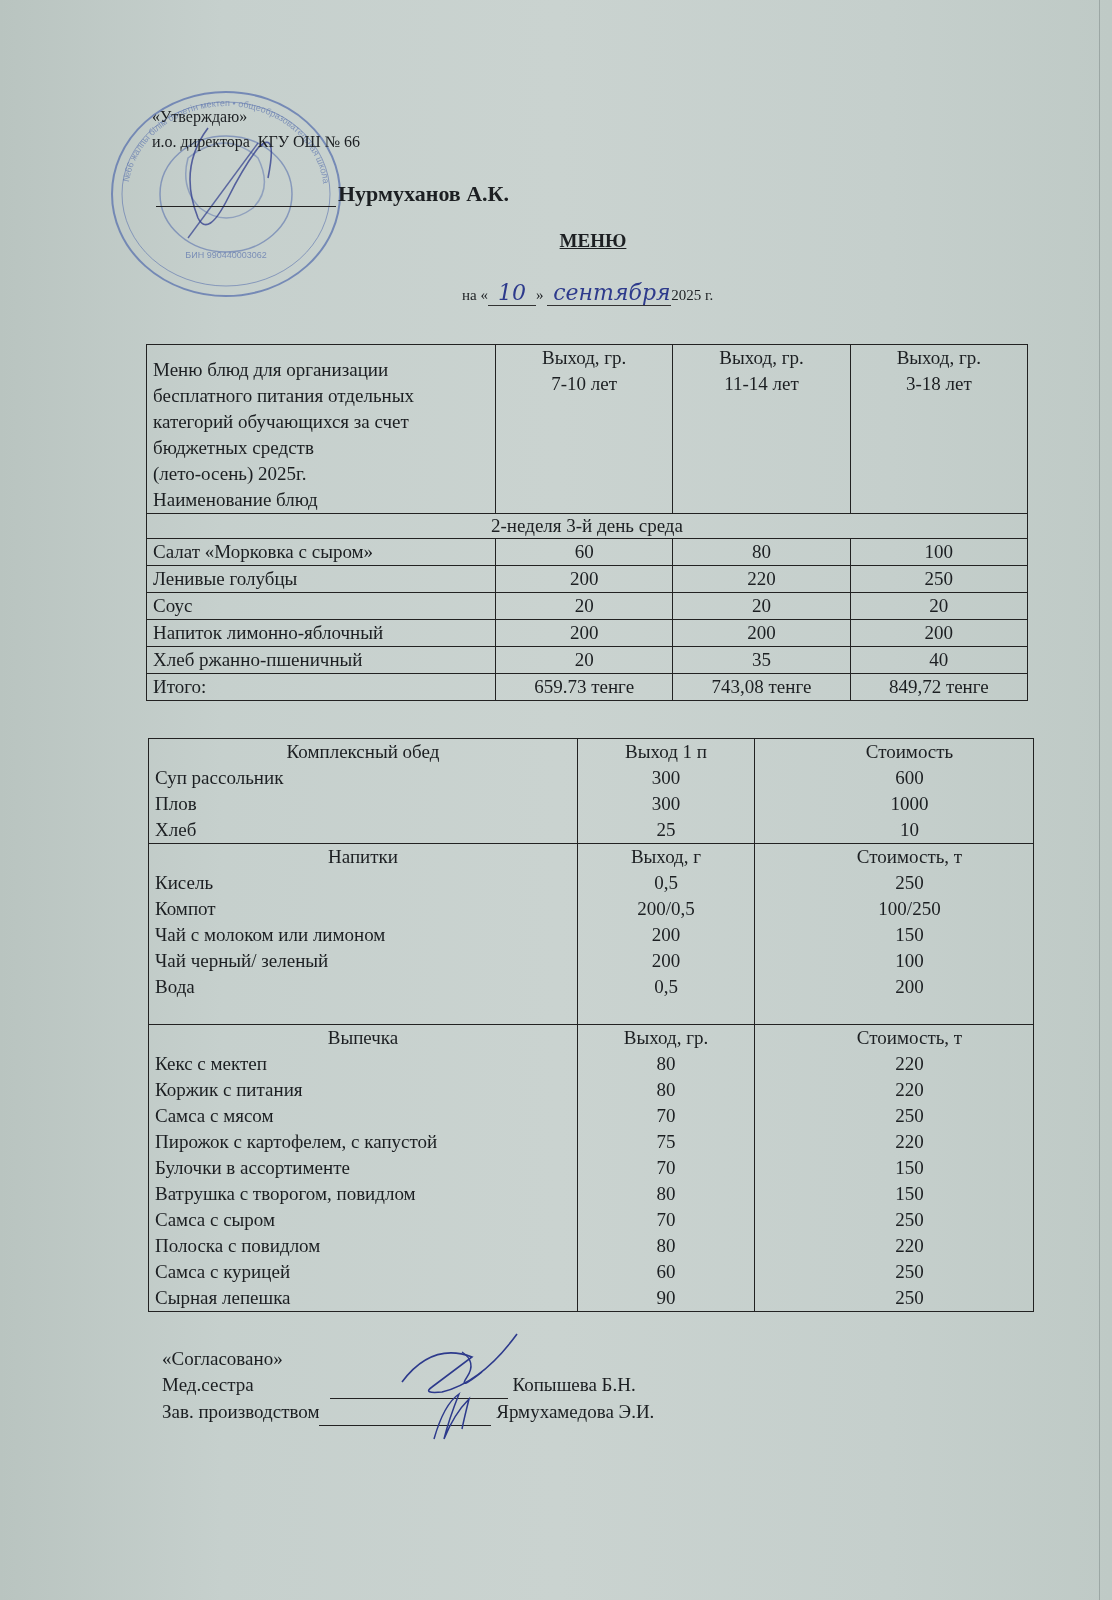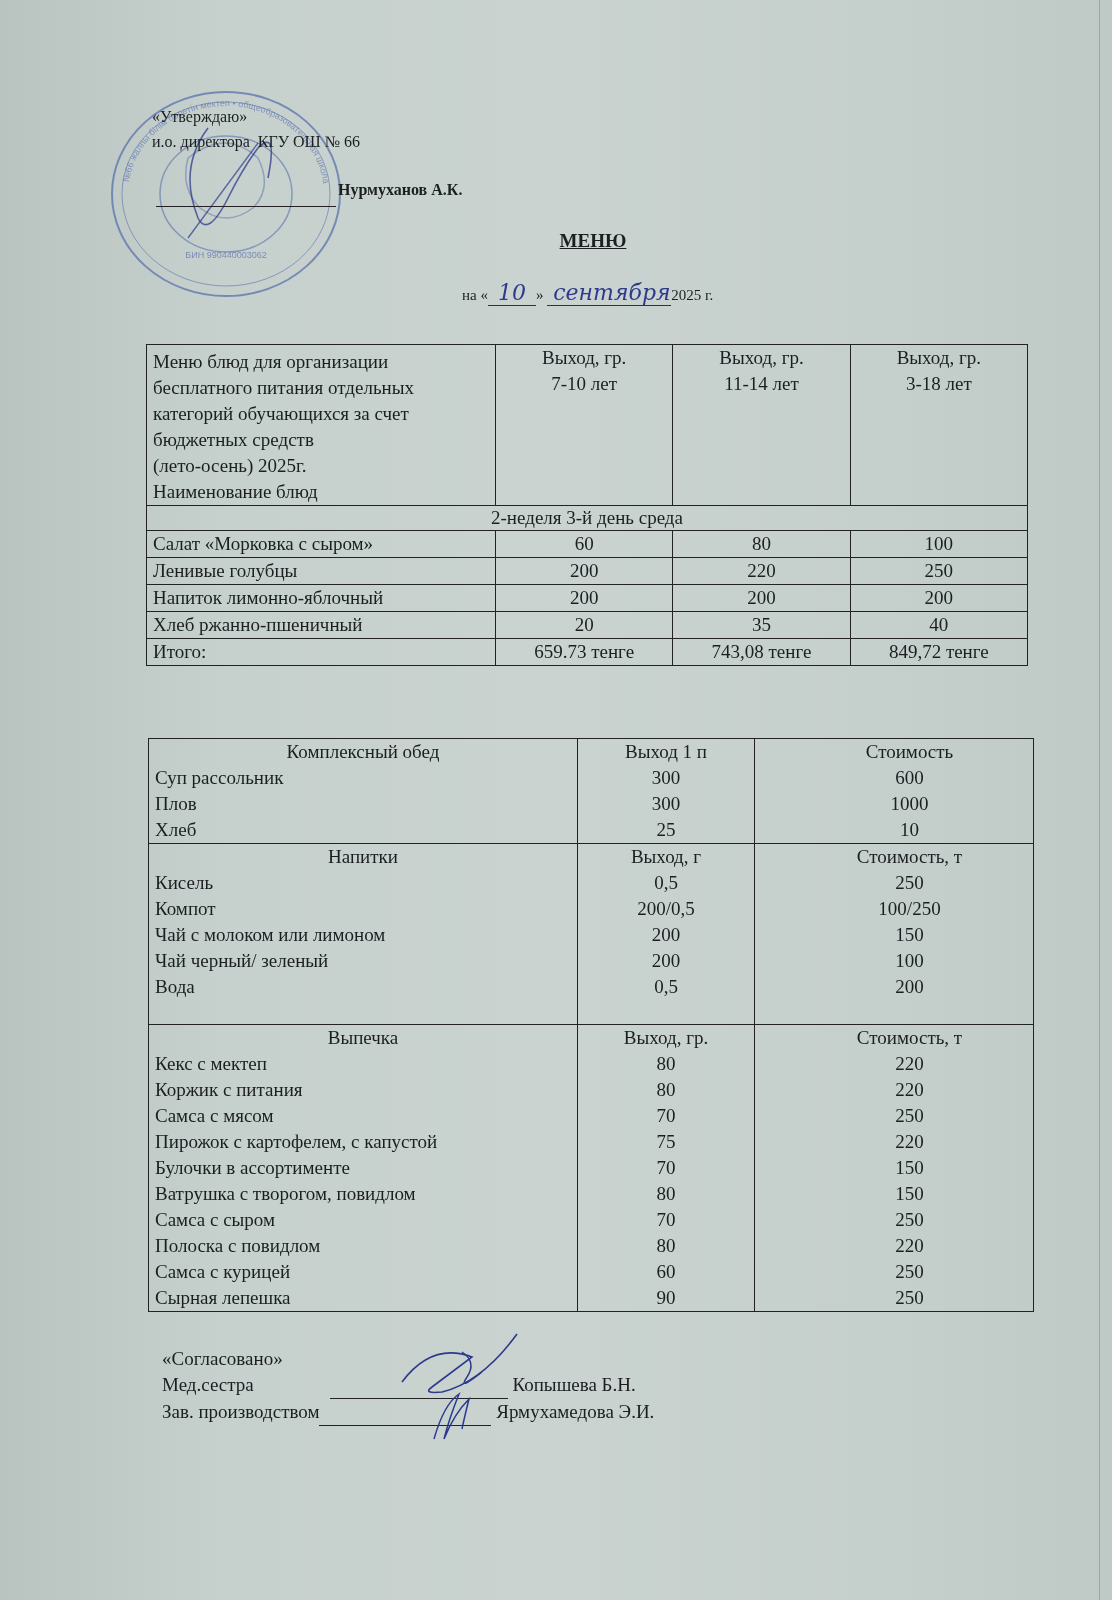--- a/index.html
+++ b/index.html
@@ -11,39 +11,39 @@
     position: relative;
   }
   .page-edge {
     position: absolute; right: 12px; top: 0; width: 1px; height: 1600px;
     background: rgba(90,100,100,0.35);
   }
   
   .approve { position: absolute; left: 152px; top: 104px; font-weight: normal; font-size: 16px; line-height: 25px; }
   .approve .line2 { white-space: pre; }
   .sig-line { position: absolute; left: 156px; top: 206px; width: 180px; border-top: 1px solid #222; }
-  .director-name { position: absolute; left: 338px; top: 181px; font-weight: bold; font-size: 16px; }
+  .director-name { position: absolute; left: 338px; top: 181px; font-weight: bold; font-size: 22px; }
   .stamp {
     position: absolute; left: 108px; top: 88px; width: 236px; height: 212px;
   }
   .menu-title {
     position: absolute; left: 0; width: 1186px; top: 230px; text-align: center;
     font-weight: bold; font-size: 19px; text-decoration: underline;
   }
   .menu-date { position: absolute; left: 462px; top: 280px; font-size: 15px; white-space: nowrap; }
   .menu-date .hw { font-family: "DejaVu Serif", serif; font-style: italic; color: #2d3a8c; font-size: 22px; border-bottom: 1px solid #333; display: inline-block; padding: 0 6px; }
   .menu-date .hw-day { width: 36px; text-align: center; }
   .menu-date .hw-month { width: 112px; }
 
   table { border-collapse: collapse; position: absolute; }
   td { border: 1.5px solid #222; vertical-align: top; font-size: 19px; line-height: 26px; padding: 0 6px; }
 
   
   #t1 { left: 146px; top: 344px; width: 882px; }
-  #t1 td.h-desc { width: 336px; height: 150px; padding-top: 4px; line-height: 26px; border-radius: 13px; }
+  #t1 td.h-desc { width: 336px; height: 150px; padding-top: 12px; line-height: 26px; border-radius: 13px; }
   #t1 td.h-col { text-align: center; padding-top: 0; line-height: 26px; }
   #t1 td.subhdr { text-align: center; height: 24px; line-height: 24px; }
   #t1 tr.dish td { height: 24px; line-height: 26px; }
   #t1 tr.dish td.num { text-align: center; }
 
   
   #t2 { left: 148px; top: 738px; width: 886px; }
   #t2 td { font-size: 19px; line-height: 26px; border-radius: 21px; }
   #t2 td.c-name { width: 416px; }
   #t2 td.c-out { width: 164px; text-align: center; }
@@ -123,20 +123,26 @@
     <td>Салат «Морковка с сыром»</td>
     <td class="num">60</td>
     <td class="num">80</td>
     <td class="num">100</td>
   </tr>
   <tr class="dish">
     <td>Ленивые голубцы</td>
     <td class="num">200</td>
     <td class="num">220</td>
     <td class="num">250</td>
+  </tr>
+  <tr class="dish">
+    <td>Соус</td>
+    <td class="num">20</td>
+    <td class="num">20</td>
+    <td class="num">20</td>
   </tr>
   <tr class="dish">
     <td>Напиток лимонно-яблочный</td>
     <td class="num">200</td>
     <td class="num">200</td>
     <td class="num">200</td>
   </tr>
   <tr class="dish">
     <td>Хлеб ржанно-пшеничный</td>
     <td class="num">20</td>

